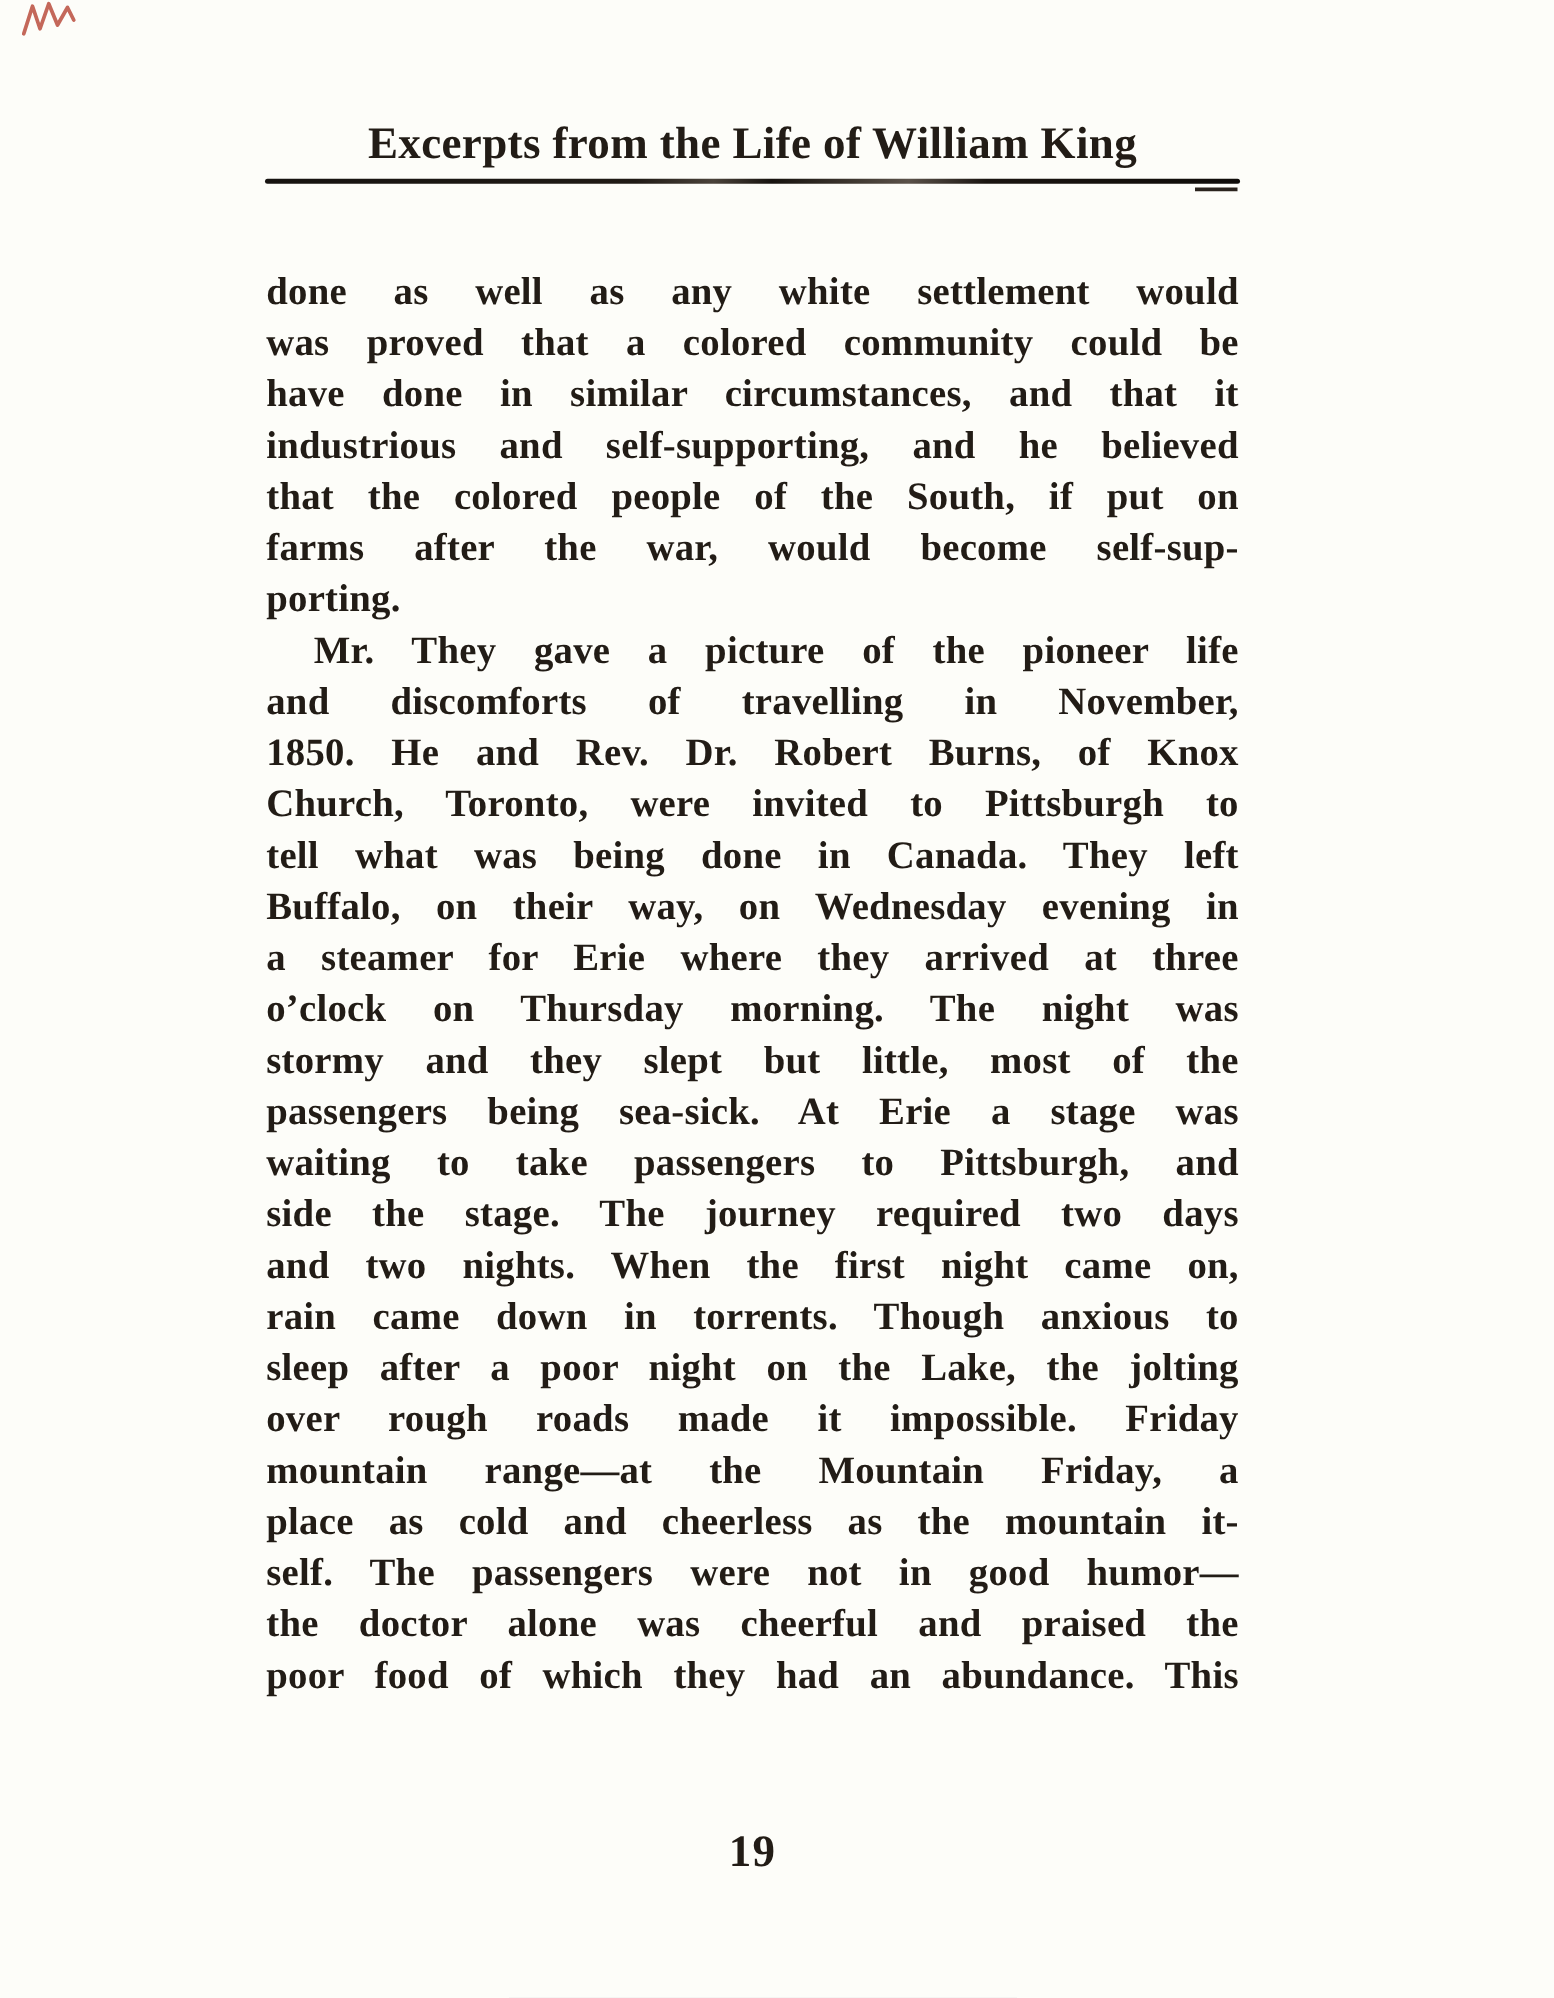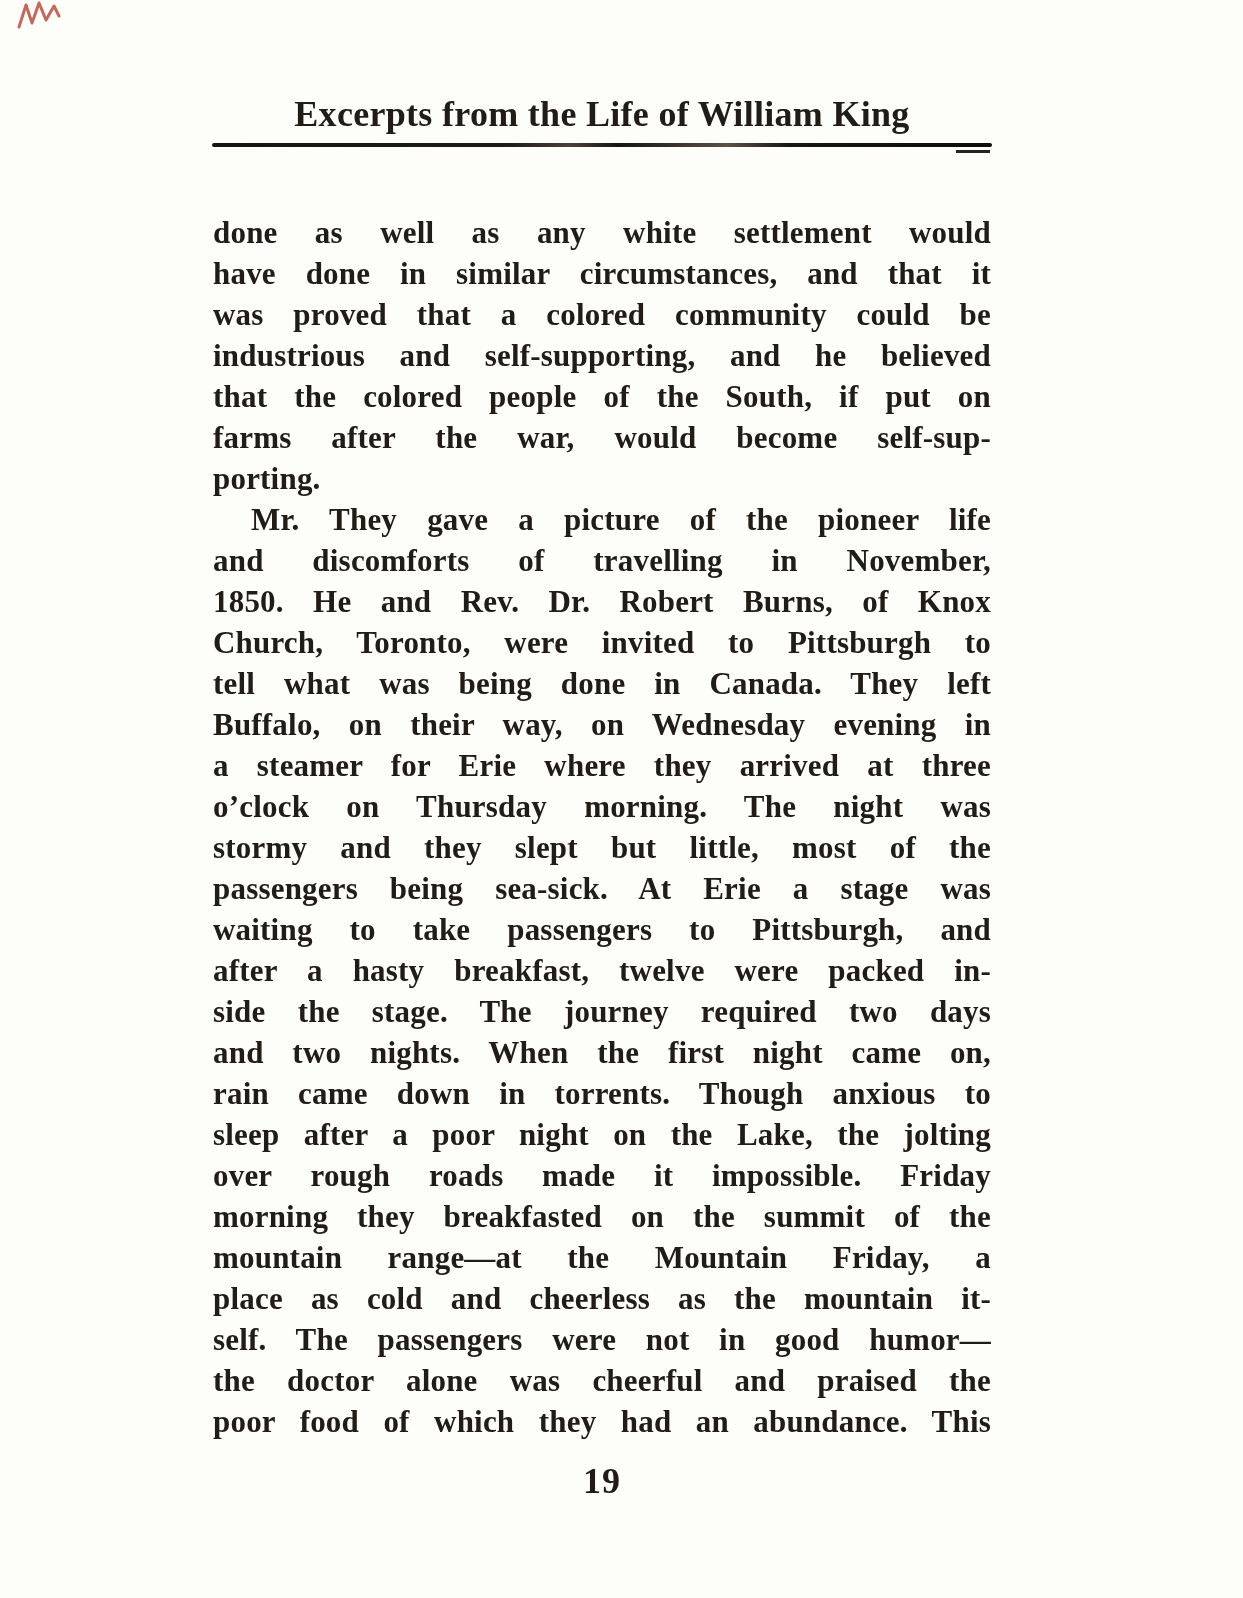--- a/index.html
+++ b/index.html
@@ -77,44 +77,42 @@
     <path d="M3,27 L10,5 L16,23 L23,3 L30,20 L38,6 L43,16" fill="none" stroke="var(--ink-mark)" stroke-width="3" stroke-linecap="round" stroke-linejoin="round" opacity="0.9"></path>
   </svg>
 
   <h1 class="page-title">Excerpts from the Life of William King</h1>
 
   <div class="title-rule"></div>
   <div class="title-rule-tick"></div>
 
   <main class="body-text">
       <div class="line just">done as well as any white settlement would</div>
+      <div class="line just">was proved that a colored community could be</div>
       <div class="line just">have done in similar circumstances, and that it</div>
-      <div class="line just">was proved that a colored community could be</div>
       <div class="line just">industrious and self-supporting, and he believed</div>
       <div class="line just">that the colored people of the South, if put on</div>
       <div class="line just">farms after the war, would become self-sup-</div>
       <div class="line">porting.</div>
       <div class="line just indent">Mr. They gave a picture of the pioneer life</div>
       <div class="line just">and discomforts of travelling in November,</div>
       <div class="line just">1850. He and Rev. Dr. Robert Burns, of Knox</div>
       <div class="line just">Church, Toronto, were invited to Pittsburgh to</div>
       <div class="line just">tell what was being done in Canada. They left</div>
       <div class="line just">Buffalo, on their way, on Wednesday evening in</div>
       <div class="line just">a steamer for Erie where they arrived at three</div>
       <div class="line just">o’clock on Thursday morning. The night was</div>
       <div class="line just">stormy and they slept but little, most of the</div>
       <div class="line just">passengers being sea-sick. At Erie a stage was</div>
       <div class="line just">waiting to take passengers to Pittsburgh, and</div>
-      <div class="line just">after a hasty breakfast, twelve were packed in-</div>
       <div class="line just">side the stage. The journey required two days</div>
       <div class="line just">and two nights. When the first night came on,</div>
       <div class="line just">rain came down in torrents. Though anxious to</div>
       <div class="line just">sleep after a poor night on the Lake, the jolting</div>
       <div class="line just">over rough roads made it impossible. Friday</div>
-      <div class="line just">morning they breakfasted on the summit of the</div>
       <div class="line just">mountain range—at the Mountain Friday, a</div>
       <div class="line just">place as cold and cheerless as the mountain it-</div>
       <div class="line just">self. The passengers were not in good humor—</div>
       <div class="line just">the doctor alone was cheerful and praised the</div>
       <div class="line just">poor food of which they had an abundance. This</div>
     </main>
 
   <div class="page-number">19</div>
 
 </div>

